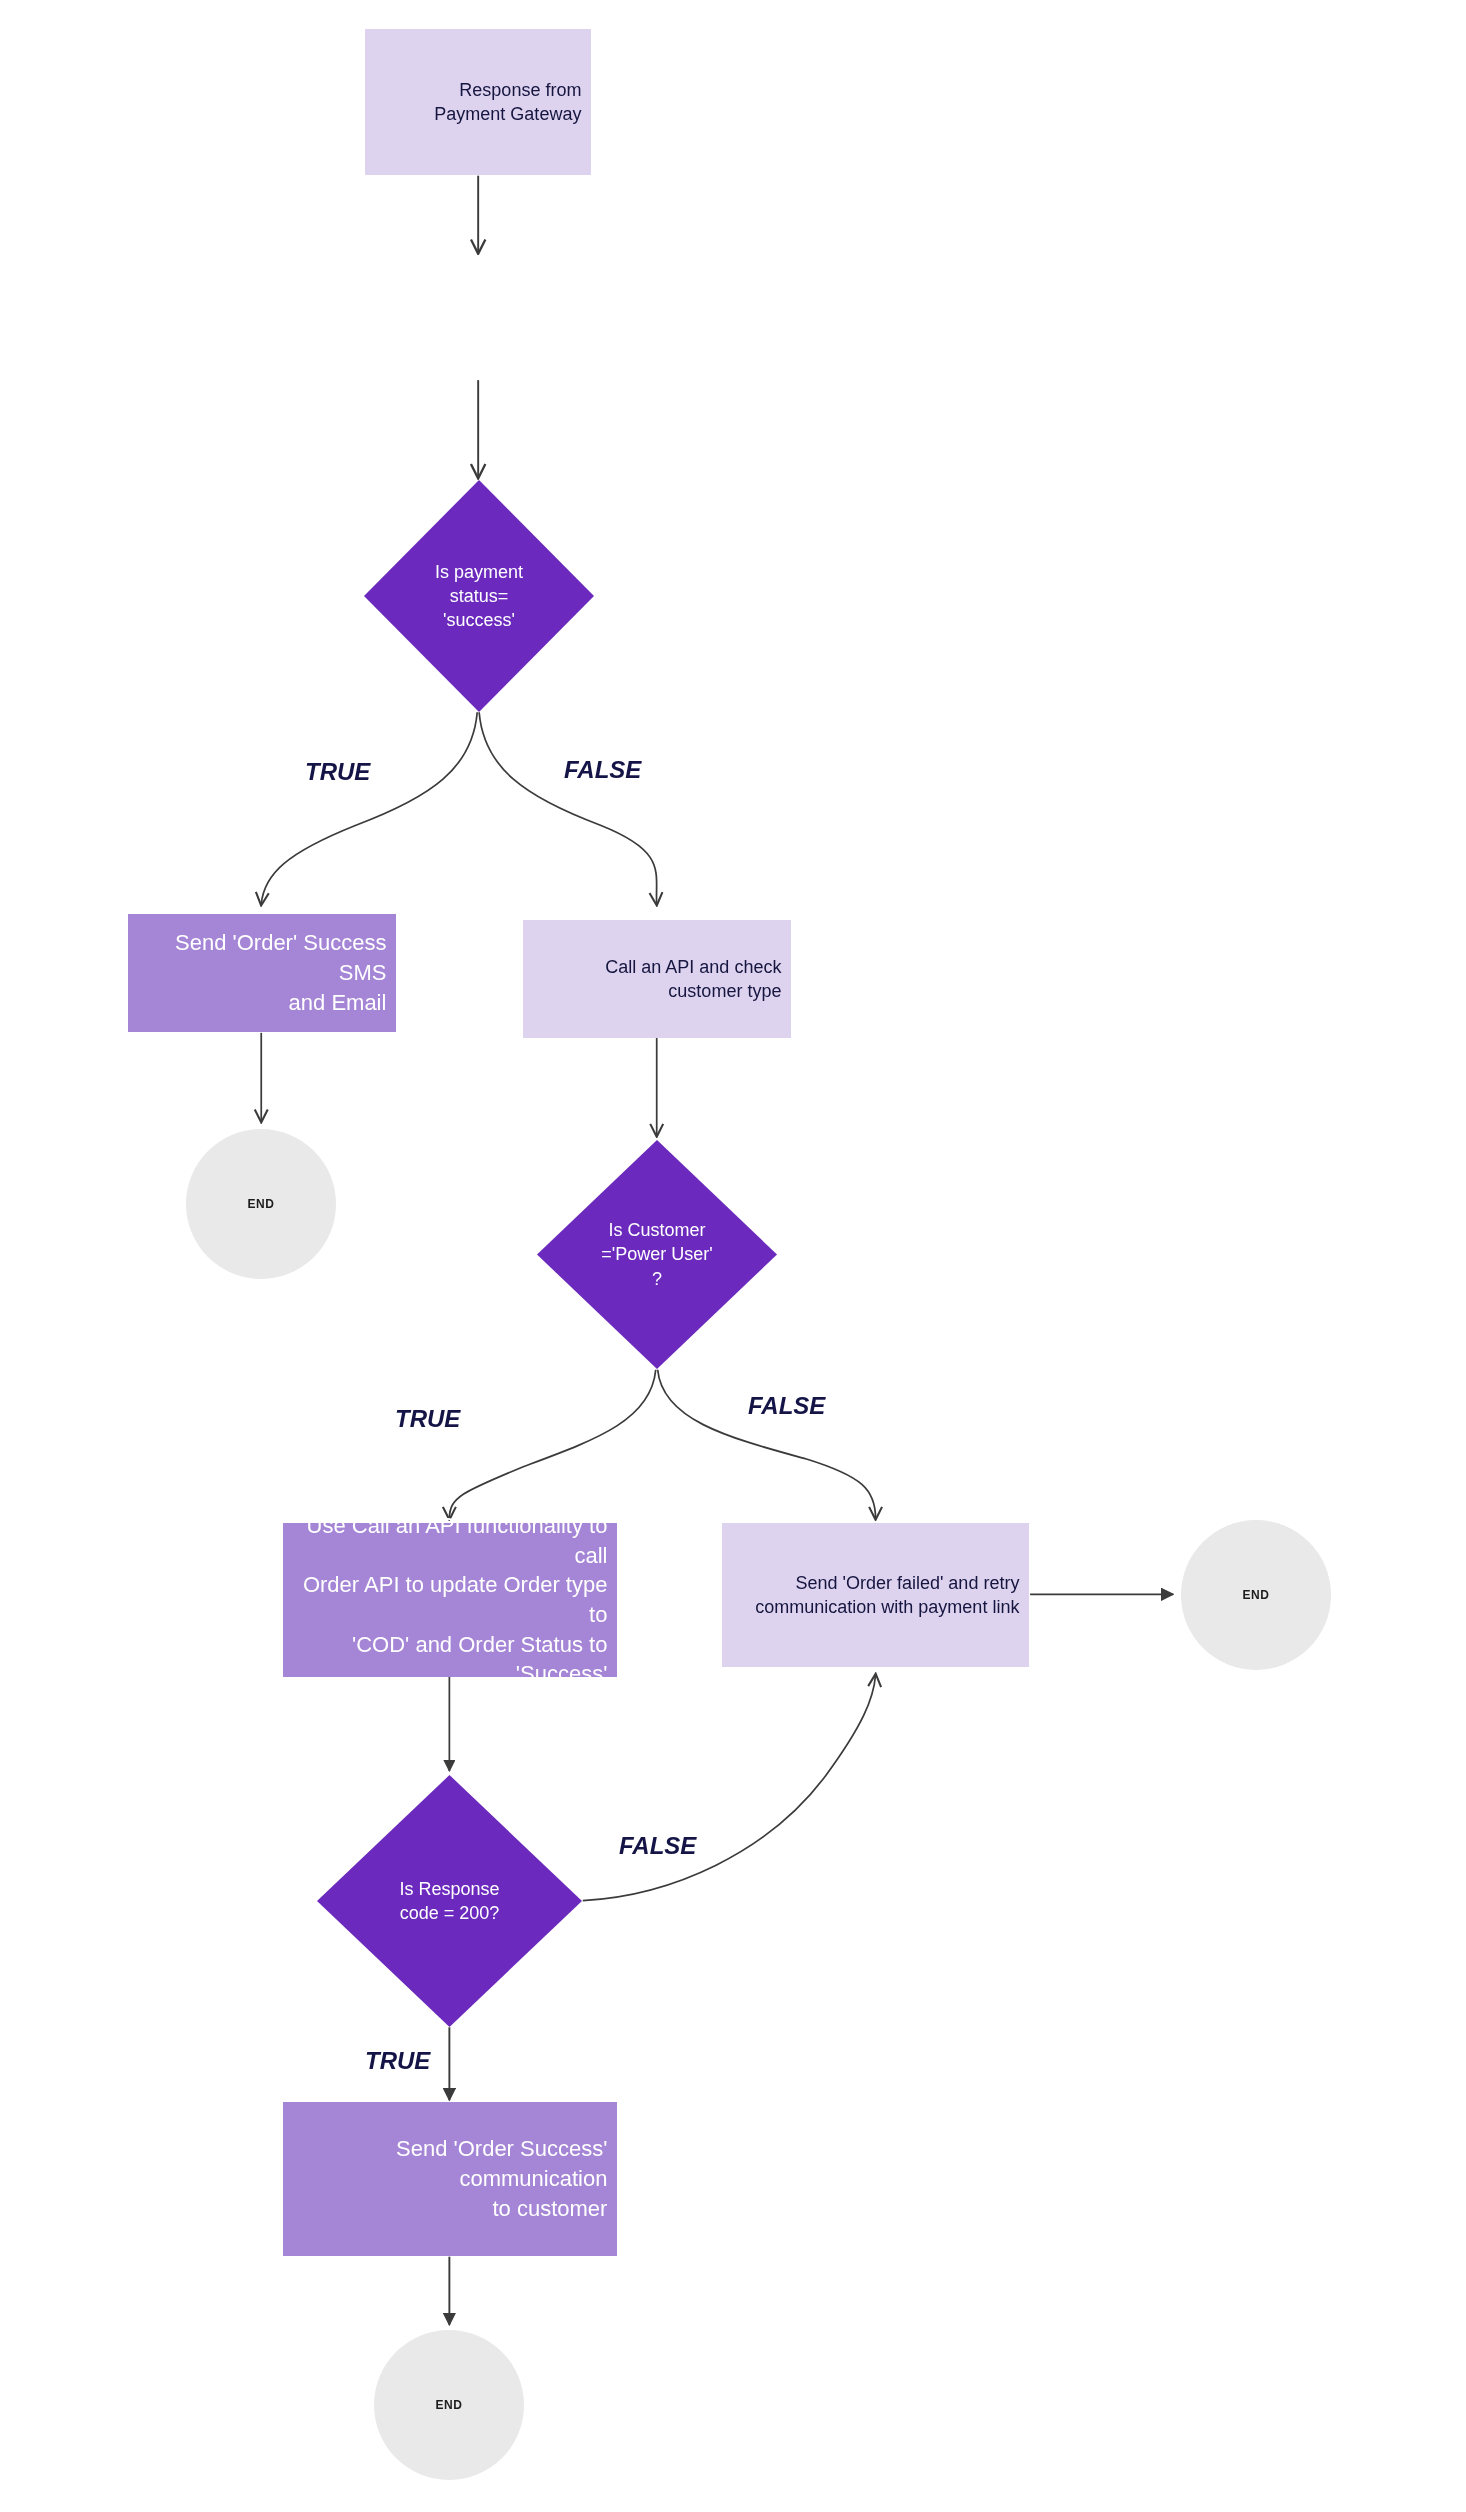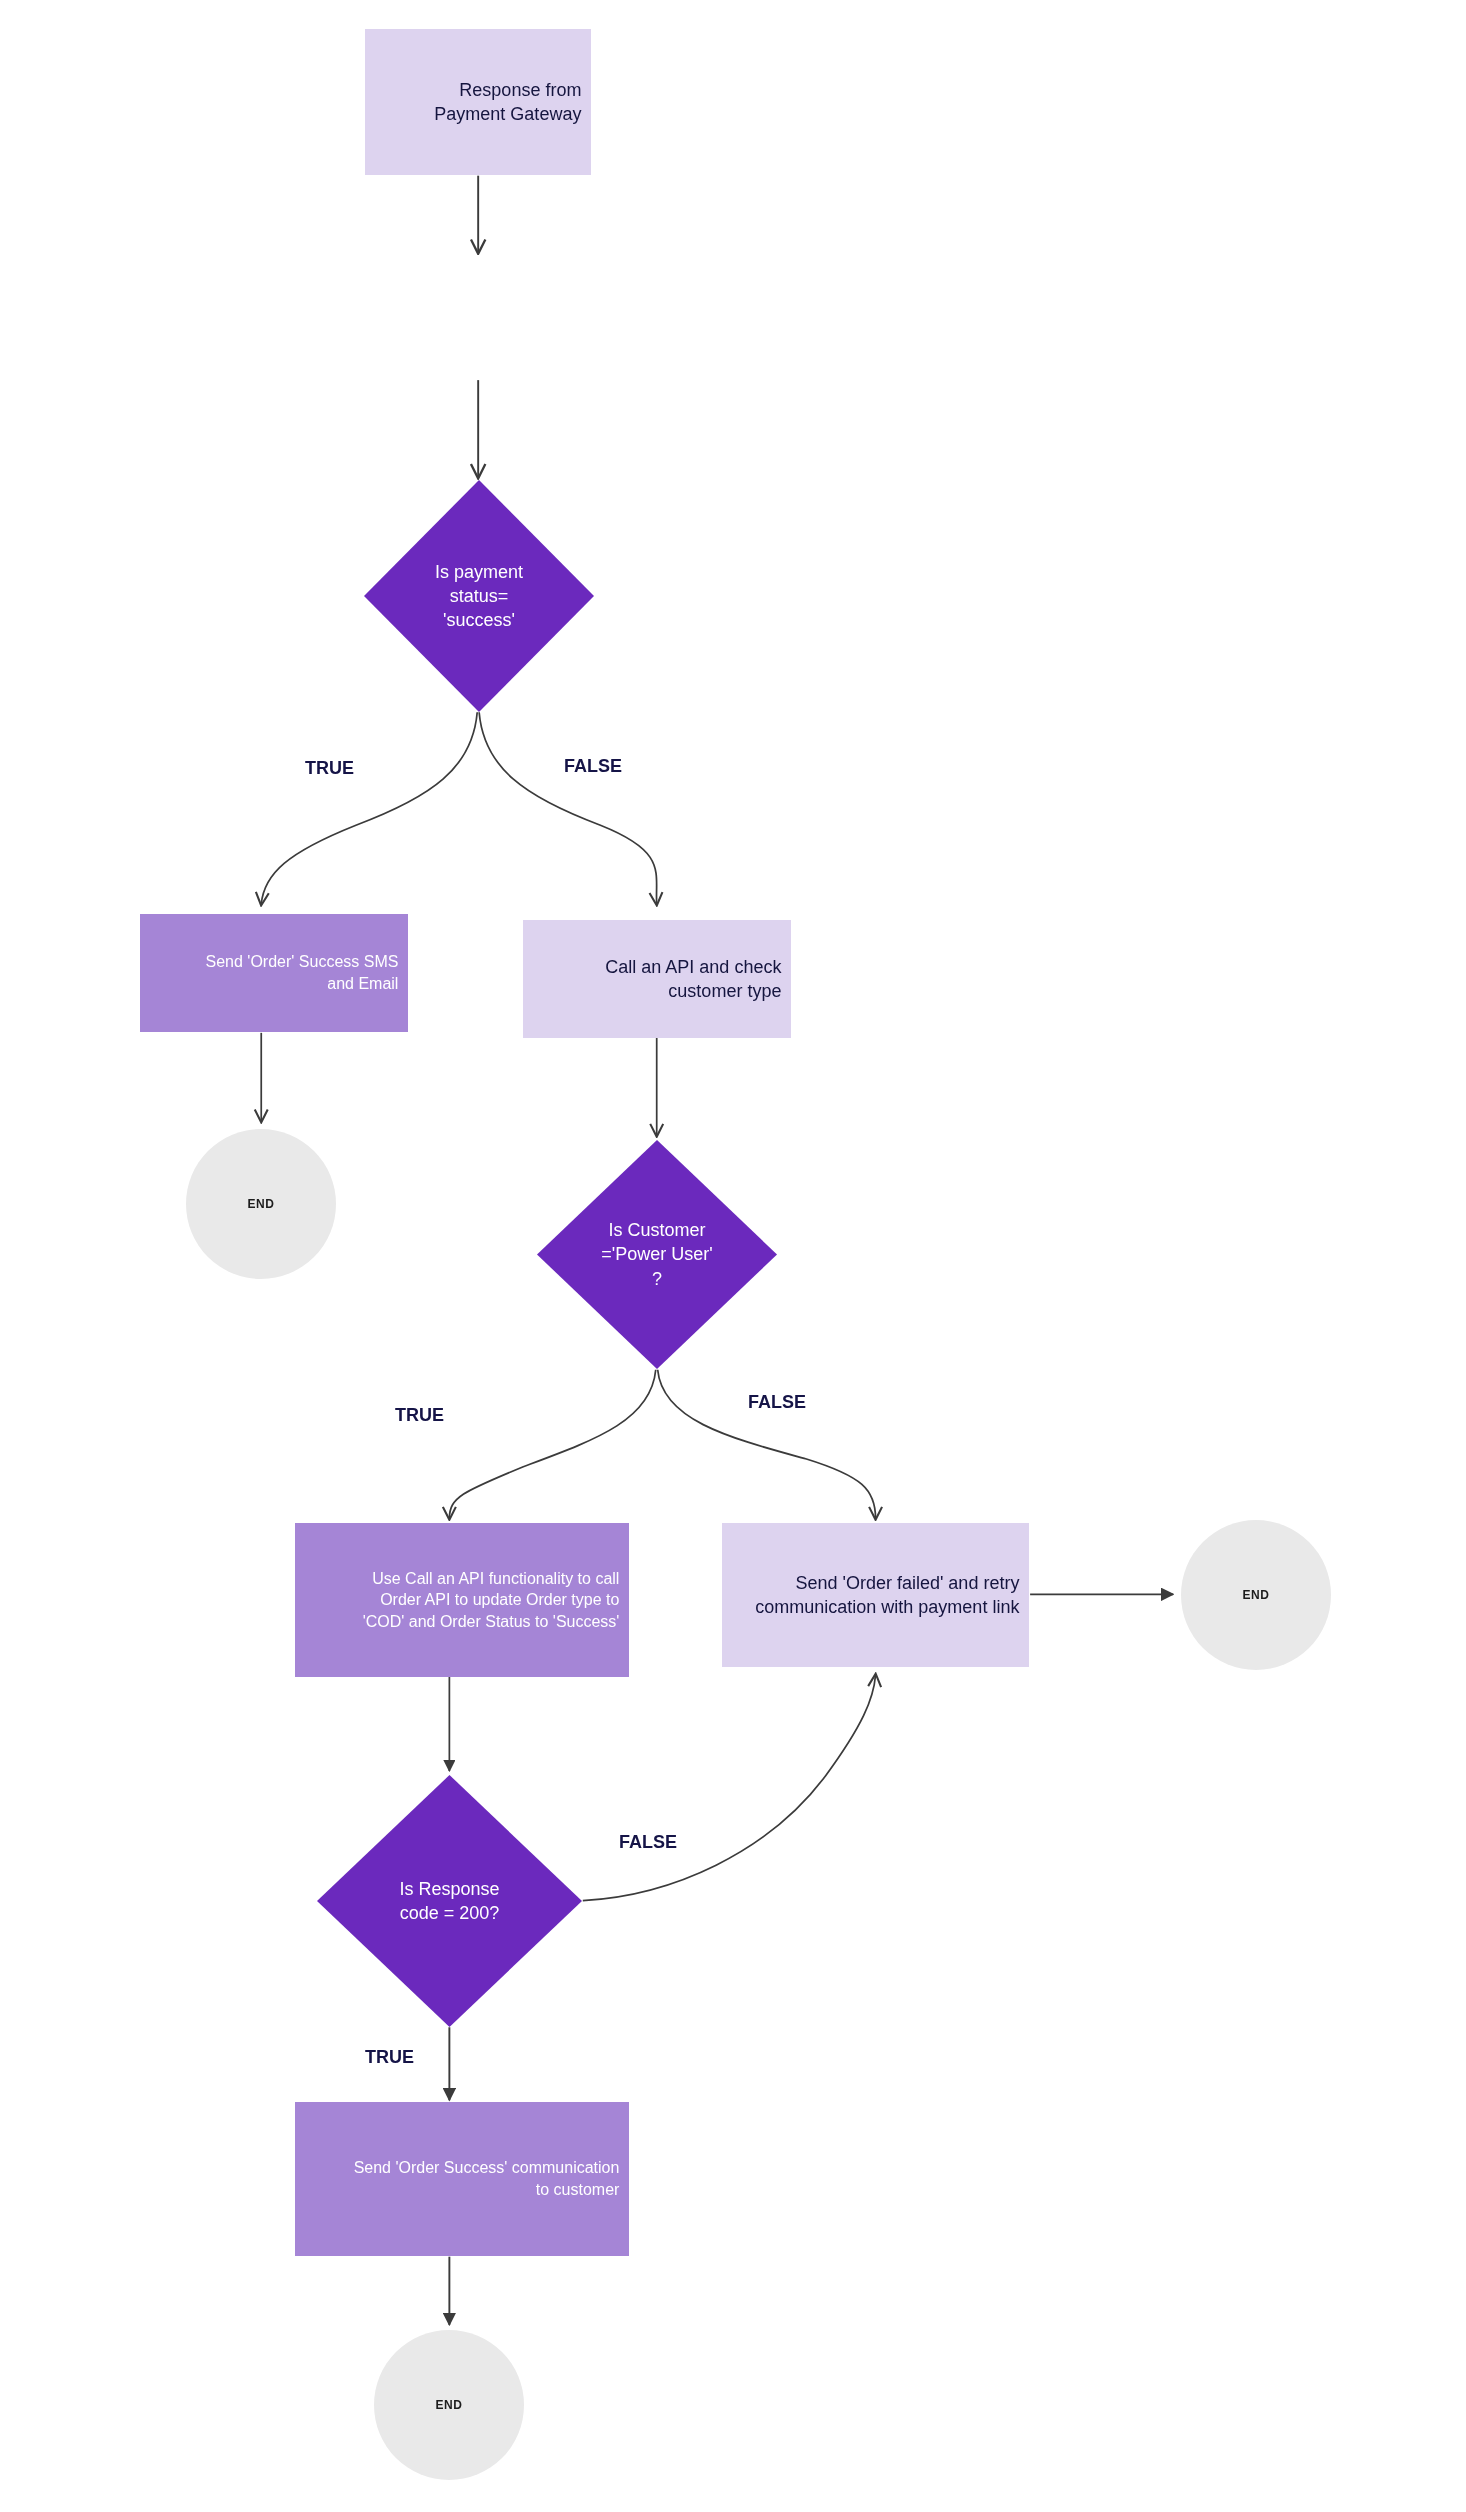--- a/index.html
+++ b/index.html
@@ -44,22 +44,21 @@
   
   .rect-light {
     background: #ddd3ef;
     color: #15153f;
     font-size: 18px;
   }
   
   .rect-mid {
     background: #a585d6;
     color: #ffffff;
-    font-size: 16px;
-    margin-left: 12px;
+    font-size: 22px;
   }
   
   .rounded {
     background: #8055c6;
     color: #ffffff;
     font-size: 18px;
     border-radius: 15.4px;
   }
   
   .diamond-wrap {
@@ -96,22 +95,23 @@
     align-items: center;
     justify-content: center;
     color: #1d1d1d;
     font-size: 12px;
     font-weight: bold;
     letter-spacing: 0.5px;
   }
   
   .edge-label {
     position: absolute;
-    font-size: 18px;
+    font-size: 24px;
     font-weight: bold;
+    font-style: italic;
     color: #151447;
     white-space: nowrap;
     text-align: right;
   }
 </style>
 </head>
 <body>
 
 <div id="canvas">
 

